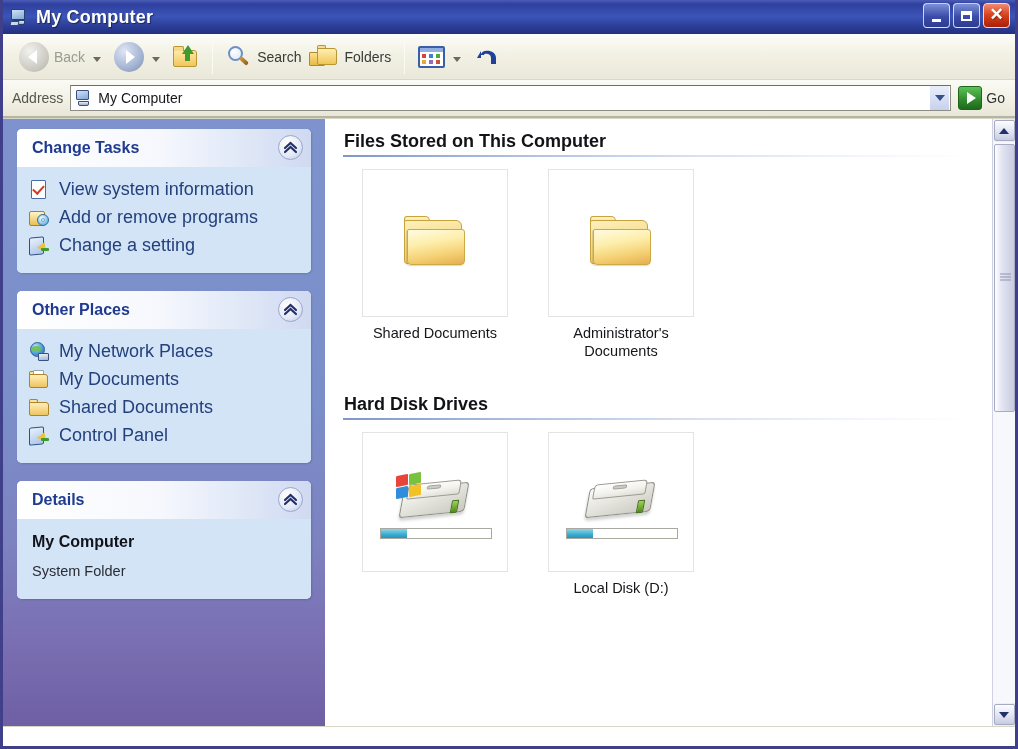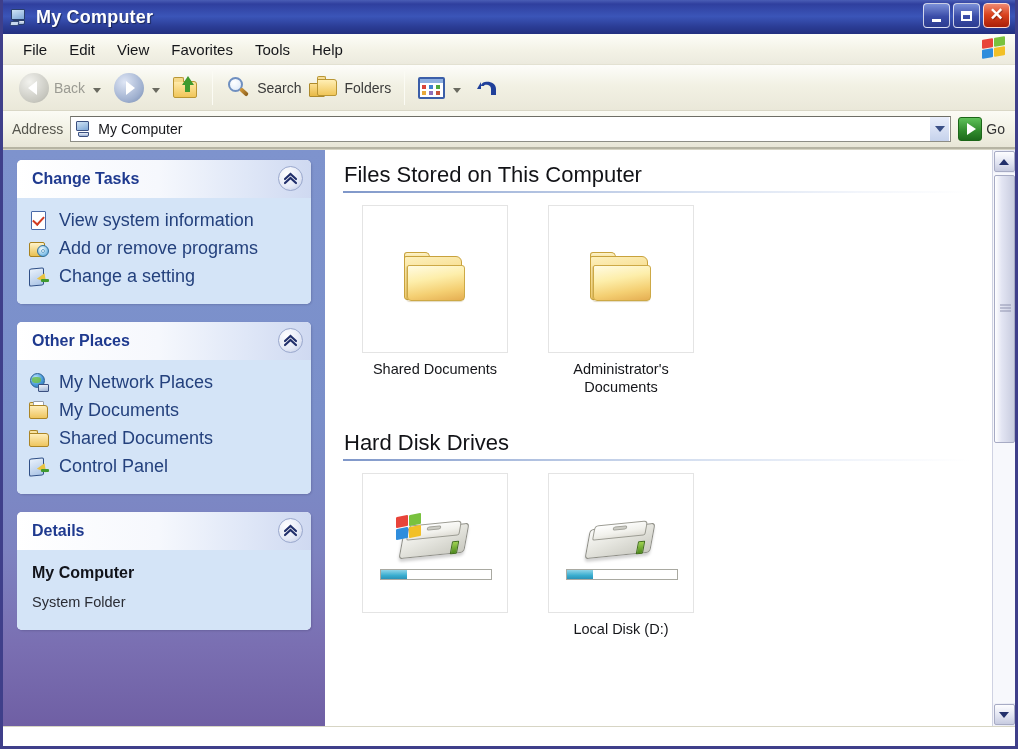--- a/index.html
+++ b/index.html
@@ -439,21 +439,21 @@
   
   .mainpane {
     flex: 1; min-width: 0;
     background: #ffffff;
     position: relative;
     padding: 12px 0 0 18px;
     overflow: hidden;
   }
   .group { margin-bottom: 4px; }
   .group-head {
-    font-size: 22px; font-weight: normal;
+    font-size: 18px; font-weight: bold;
     color: #121317;
     padding: 0 0 3px 1px;
     white-space: nowrap;
   }
   .group-rule {
     height: 2px;
     background: linear-gradient(90deg, #7f97c9 0%, #a9bbdd 25%, #d5dff0 55%, #f2f5fb 82%, #ffffff 100%);
     margin: 0 22px 12px 0;
   }
   .tiles { display: flex; padding-left: 18px; }
@@ -655,34 +655,20 @@
         </div>
       <div class="wb max">
           <div class="mk"></div>
         </div>
       <div class="wb close">
         <div class="mk">✕</div>
       </div>
     </div>
   </div>
 
-  <div class="menubar">
-    <div class="mi">File</div>
-    <div class="mi">Edit</div>
-    <div class="mi">View</div>
-    <div class="mi">Favorites</div>
-    <div class="mi">Tools</div>
-    <div class="mi">Help</div>
-    <div class="winflag">
-      <i class="f1"></i>
-        <i class="f2"></i>
-        <i class="f3"></i>
-        <i class="f4"></i>
-    </div>
-  </div>
 
   <div class="toolbar">
     <div class="tb-btn">
       <div class="navcirc back">
           <div class="arr"></div>
         </div>
       <div class="tb-label dim">Back</div>
       <div class="tb-caret"></div>
     </div>
     <div class="tb-btn">

